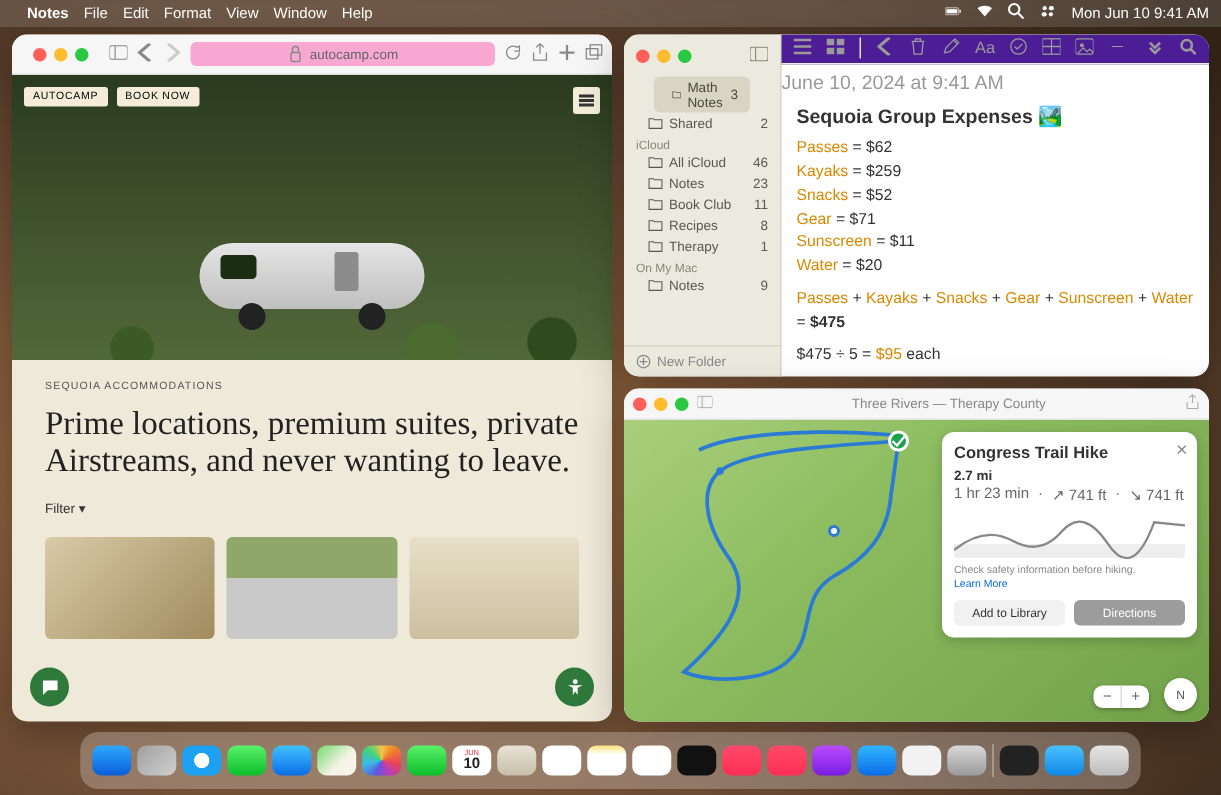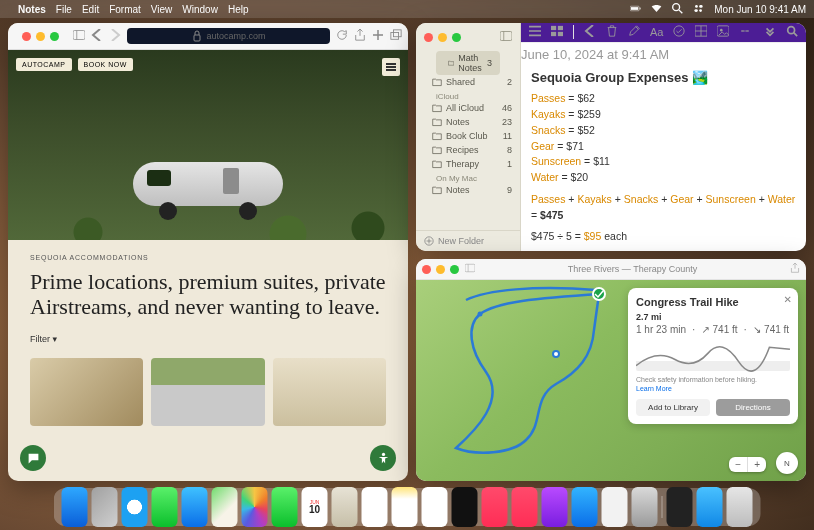--- a/index.html
+++ b/index.html
@@ -12,21 +12,21 @@
   .menubar svg{width:11px;height:11px;fill:#fff}
   
   .win{position:absolute;background:#fff;border-radius:10px;box-shadow:0 8px 28px rgba(0,0,0,.35);overflow:hidden}
   .tlights{display:flex;gap:5px;padding:6px 8px;align-items:center}
   .dot{width:9px;height:9px;border-radius:50%}
   .r{background:#ff5f57}.y{background:#febc2e}.g{background:#28c840}
   
   #safari{left:8px;top:23px;width:400px;height:458px;background:#efe9da}
   .sf-toolbar{height:26px;background:#f6f6f6;display:flex;align-items:center;border-bottom:1px solid #ddd;padding:0 6px;gap:6px}
   .sf-toolbar svg{width:12px;height:12px;fill:#888}
-  .addr{flex:1;height:16px;background:#0f172a;border-radius:4px;display:flex;align-items:center;justify-content:center;color:#666;font-size:9px;gap:3px}
+  .addr{flex:1;height:16px;background:#f9a8d4;border-radius:4px;display:flex;align-items:center;justify-content:center;color:#666;font-size:9px;gap:3px}
   .hero{position:relative;height:190px;background:linear-gradient(180deg,#2a3a1e 0%,#3c4d2a 40%,#516839 100%)}
   .hero .tag{position:absolute;top:8px;left:8px;display:flex;gap:6px}
   .pill{background:#f2ecd9;color:#000;font-size:7px;padding:3px 6px;border-radius:2px;letter-spacing:.5px}
   .hero .burger{position:absolute;top:8px;right:8px;width:18px;height:18px;background:#f2ecd9;border-radius:2px;display:flex;align-items:center;justify-content:center}
   .burger span{display:block;width:10px;height:1.5px;background:#333;box-shadow:0 -3px 0 #333,0 3px 0 #333}
   .trailer{position:absolute;bottom:20px;left:50%;transform:translateX(-50%);width:150px;height:70px}
   .trailer-body{position:absolute;bottom:14px;left:0;right:0;height:44px;background:linear-gradient(180deg,#e5e5e5,#bfbfbf);border-radius:22px}
   .trailer-win{position:absolute;top:8px;left:14px;width:24px;height:16px;background:#1b2e13;border-radius:3px}
   .trailer-door{position:absolute;top:6px;right:44px;width:16px;height:26px;background:#8c8c8c;border-radius:2px}
   .wheel{position:absolute;bottom:0;width:18px;height:18px;background:#222;border-radius:50%}
@@ -44,21 +44,21 @@
   .fab{position:absolute;bottom:10px;width:26px;height:26px;border-radius:50%;background:#2f7a3a;display:flex;align-items:center;justify-content:center}
   .fab svg{width:13px;height:13px;fill:#fff}
   .fabL{left:12px}.fabR{right:12px}
   
   #notes{left:416px;top:23px;width:390px;height:228px;display:flex}
   .n-side{width:104px;background:#eceadf;border-right:1px solid #d9d6c8;font-size:9px;color:#555;display:flex;flex-direction:column}
   .n-main{flex:1;display:flex;flex-direction:column}
   .n-tool{height:26px;background:#4c1d95;border-bottom:1px solid #eee;display:flex;align-items:center;gap:10px;padding:0 8px}
   .n-tool svg{width:12px;height:12px;fill:#9a9a9a}
   .n-side .tlights{padding:7px 8px}
-  .n-group{padding:3px 20px 0;font-size:8px;color:#8a8879}
+  .n-group{padding:3px 8px 0;font-size:8px;color:#8a8879}
   .n-row{display:flex;justify-content:space-between;padding:2px 8px 2px 16px;font-size:9px;color:#5a594e;align-items:center}
   .n-row.sel{background:#d8d5c4;border-radius:4px;margin:0 20px;padding-left:12px;color:#4a4940}
   .n-row .ic{width:10px;height:10px;margin-right:4px;fill:#8a8877}
   .n-bottom{margin-top:auto;border-top:1px solid #d9d6c8;padding:5px 8px;font-size:9px;color:#888;display:flex;align-items:center;gap:4px}
   .n-date{font-size:13px;color:#999;text-align:left;padding:4px 0}
   .n-content{padding:0 10px 6px;font-size:10.5px;line-height:1.5}
   .n-title{font-weight:700;font-size:13px;margin:2px 0 4px}
   .var{color:#d98900}
   .sidebtn{width:12px;height:12px}
   
@@ -77,21 +77,21 @@
   .m-btns{display:flex;gap:6px;margin-top:6px}
   .m-btn{flex:1;text-align:center;padding:4px 2px;border-radius:4px;font-size:8px}
   .m-btn.a{background:#f1f1f1;color:#333}
   .m-btn.b{background:#9c9c9c;color:#fff}
   .compass{position:absolute;bottom:8px;right:8px;width:22px;height:22px;border-radius:50%;background:#fff;box-shadow:0 1px 3px rgba(0,0,0,.3);display:flex;align-items:center;justify-content:center;font-size:8px;color:#555}
   .zoom{position:absolute;bottom:10px;right:40px;background:#fff;border-radius:6px;box-shadow:0 1px 3px rgba(0,0,0,.3);font-size:10px;color:#666;display:flex}
   .zoom span{padding:2px 6px}
   .zoom span:first-child{border-right:1px solid #ddd}
   
   .dock{position:absolute;bottom:4px;left:50%;transform:translateX(-50%);height:38px;background:rgba(255,255,255,.25);backdrop-filter:blur(10px);border-radius:12px;display:flex;align-items:center;padding:0 8px;gap:4px}
-  .dicon{width:26px;height:40px;border-radius:6px;position:relative}
+  .dicon{width:26px;height:20px;border-radius:6px;position:relative}
   .dicon.sep{width:1px;height:22px;background:rgba(255,255,255,.4);border-radius:0}
 </style>
 </head>
 <body>
 
 <div class="desktop">
 
   <div class="menubar">
     <div class="left">
       <span class="apple"></span>

